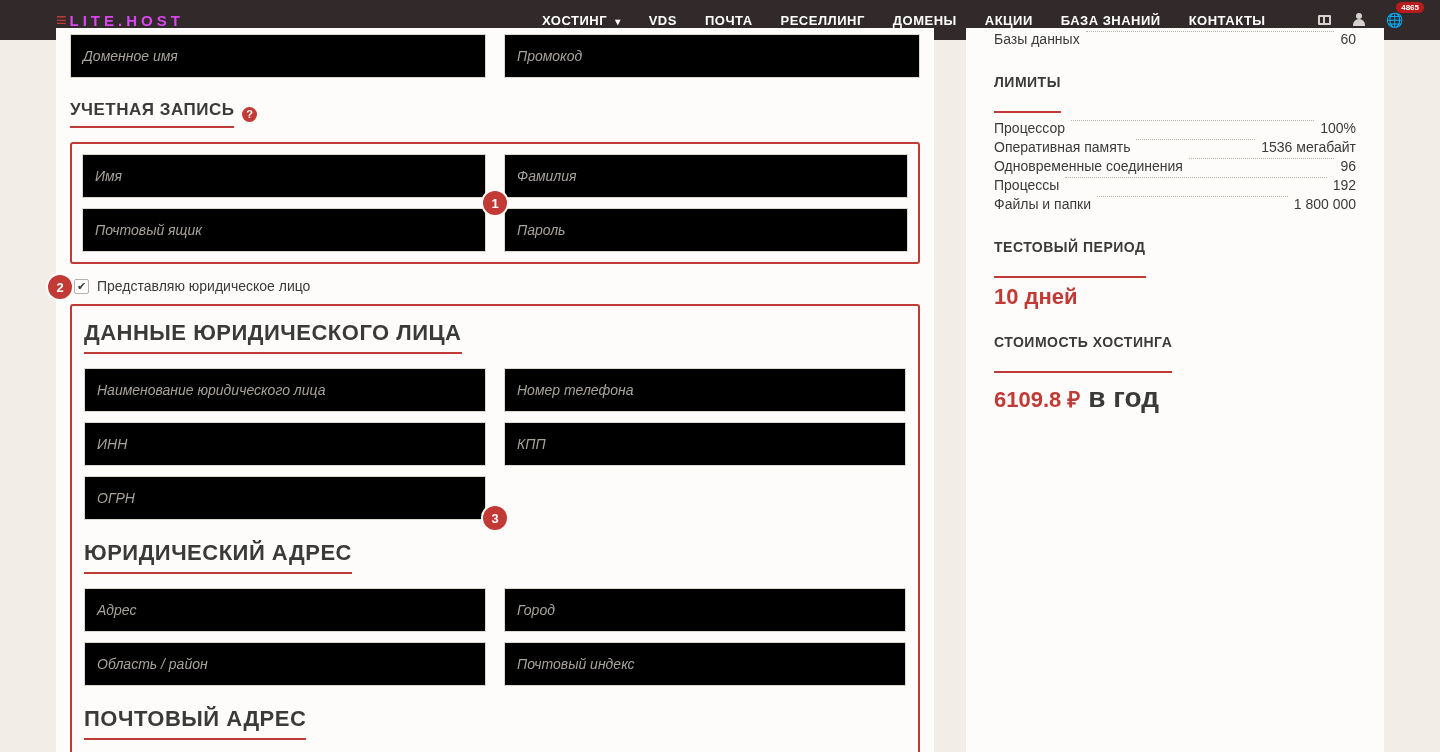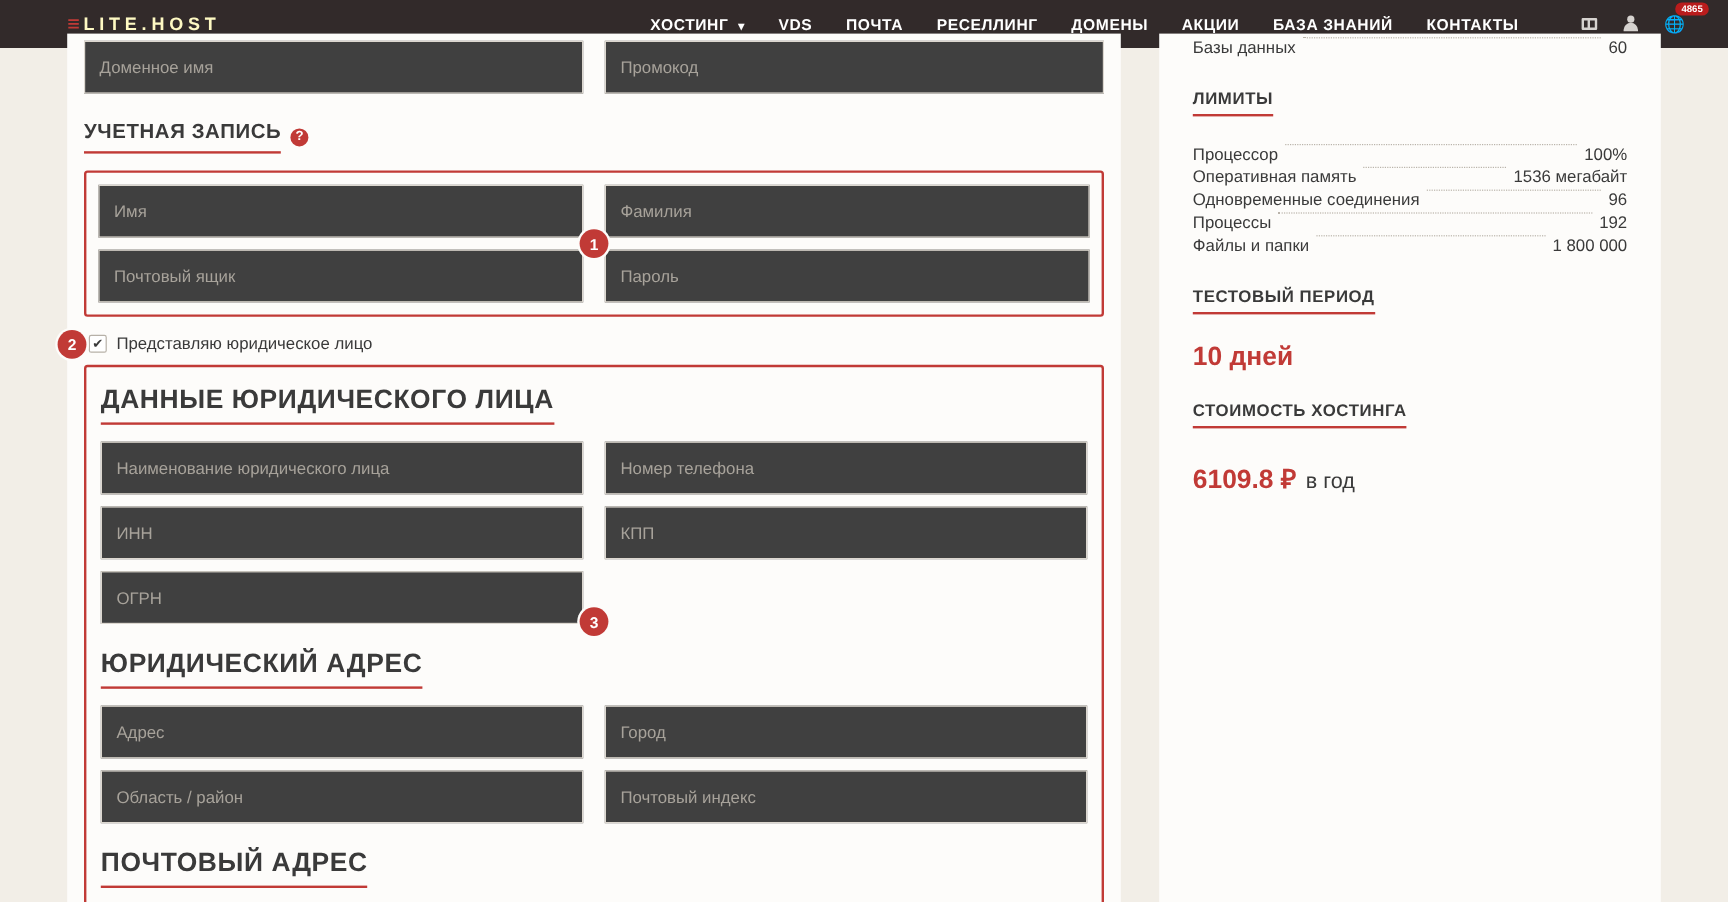--- a/index.html
+++ b/index.html
@@ -25,21 +25,21 @@
     align-items: center;
     gap: 2px;
   }
   .logo-mark {
     color: #c13a36;
     font-weight: 800;
     font-size: 18px;
     letter-spacing: 1px;
   }
   .logo-text {
-    color: #fef9c3;
+    color: #d946ef;
     font-weight: 700;
     letter-spacing: 4px;
     font-size: 15px;
   }
   .nav {
     margin-left: auto;
     display: flex;
     align-items: center;
     gap: 28px;
   }
@@ -103,28 +103,29 @@
     background: #fdfcfa;
     width: 418px;
     padding: 0 28px 22px 28px;
     margin-left: auto;
   }
 
   
   .row { display: flex; gap: 18px; }
   .row > * { flex: 1; }
   .field {
-    background: #404040;
+    background: #000000;
     border: 1px solid #dcd7cf;
     height: 44px;
     display: flex;
     align-items: center;
     padding: 0 12px;
     color: #a7a29a;
     font-size: 14px;
+    font-style: italic;
   }
   .field.half { width: calc(50% - 9px); flex: none; }
 
   .section-title {
     color: #3a3a3a;
     font-weight: 700;
     font-size: 17px;
     letter-spacing: .5px;
     margin: 22px 0 14px 0;
     display: flex;
@@ -218,32 +219,32 @@
     margin: 0 6px 3px 6px;
     height: 1px;
   }
   .side .kv-row .v { white-space: nowrap; }
   .side-title {
     color: #3a3a3a;
     font-weight: 700;
     font-size: 14px;
     letter-spacing: .5px;
     display: inline-block;
-    padding-bottom: 5px;
+    padding-bottom: 21px;
     border-bottom: 2px solid #c13a36;
-    margin: 24px 0 20px 0;
+    margin: 24px 0 4px 0;
   }
   .side-big-red {
     color: #c13a36;
     font-weight: 800;
     font-size: 22px;
     margin-top: 2px;
   }
   .side-price-line { display: flex; align-items: baseline; gap: 8px; margin-top: 4px; }
-  .side-price-line .grey { color: #3a3a3a; font-weight: 400; font-size: 18px; }
+  .side-price-line .grey { color: #3a3a3a; font-weight: 700; font-size: 28px; }
 
 </style>
 </head>
 <body>
 
 <div class="topbar">
   <div class="logo">
     <span class="logo-mark">≡</span>
     <span class="logo-text">LITE.HOST</span>
   </div>

